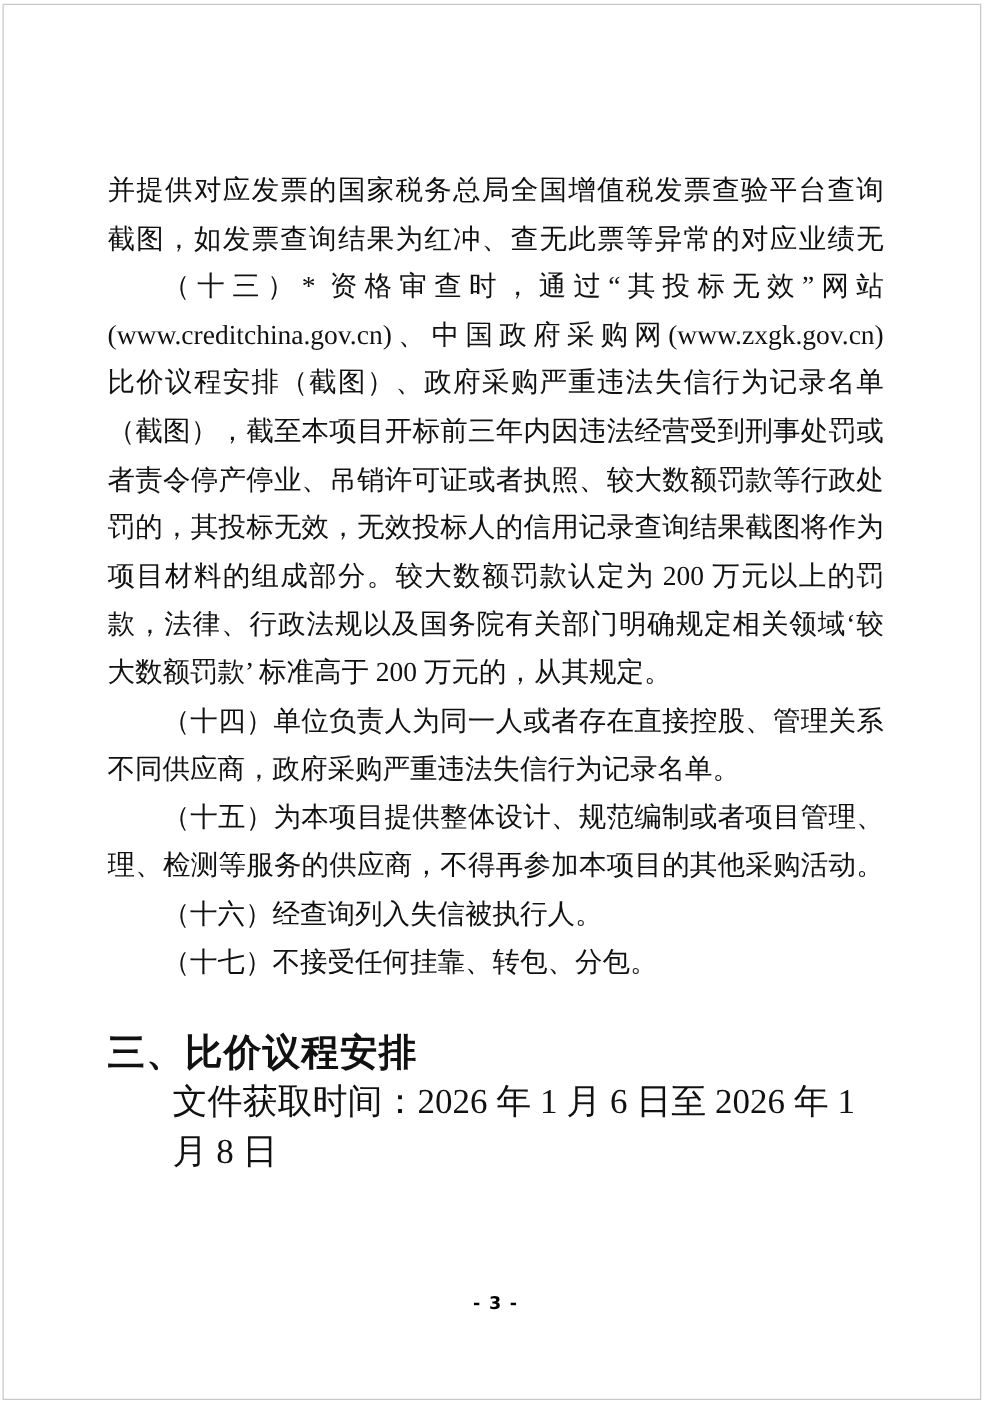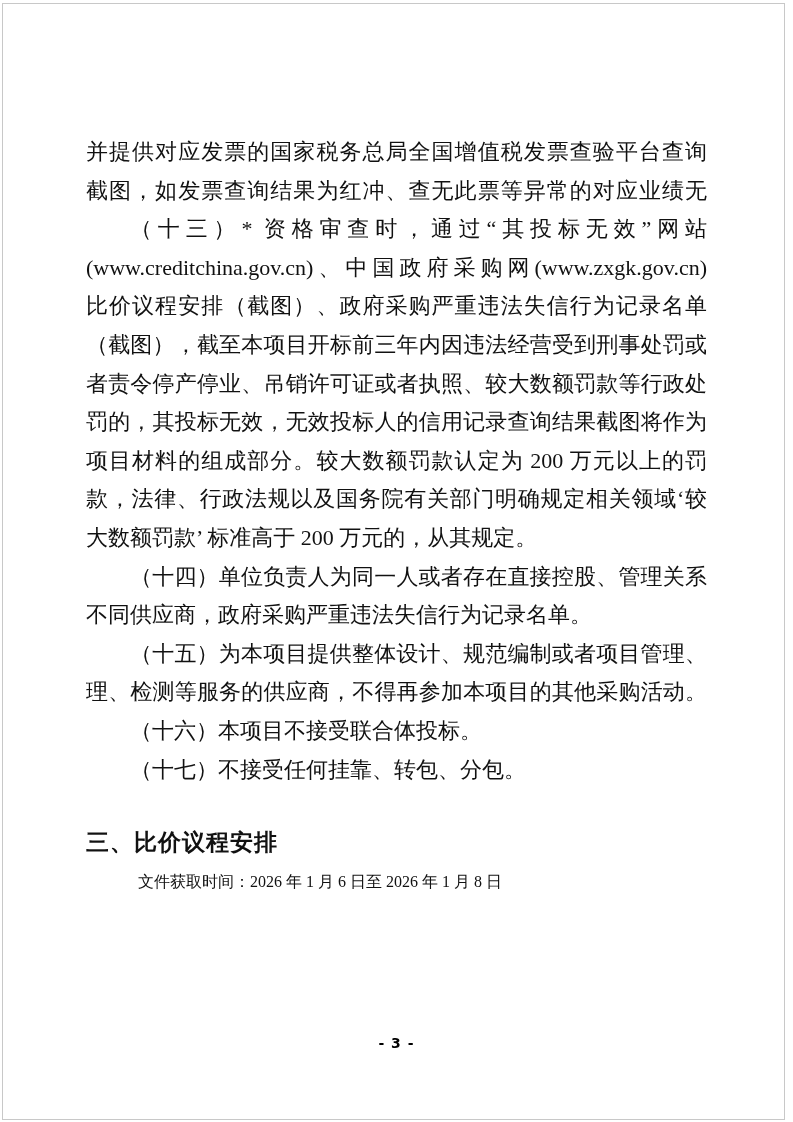--- a/index.html
+++ b/index.html
@@ -46,28 +46,28 @@
     overflow: hidden;
   }
   .ln.ind {
     padding-left: 44px;
   }
   .heading {
     margin-top: 34px;
     height: 39px;
     line-height: 39px;
     font-weight: bold;
-    font-size: 23px;
+    font-size: 30px;
     letter-spacing: 1px;
   }
   .date-line {
     height: 40px;
     line-height: 40px;
     padding-left: 52px;
-    font-size: 16px;
+    font-size: 28px;
   }
   .page-footer {
     position: absolute;
     top: 1035px;
     left: 0;
     width: 100%;
     text-align: center;
     font-family: "DejaVu Sans", "Liberation Sans", sans-serif;
     font-weight: bold;
     font-size: 14px;
@@ -89,20 +89,20 @@
   <div class="ln j">（截图），截至本项目开标前三年内因违法经营受到刑事处罚或</div>
   <div class="ln j">者责令停产停业、吊销许可证或者执照、较大数额罚款等行政处</div>
   <div class="ln j">罚的，其投标无效，无效投标人的信用记录查询结果截图将作为</div>
   <div class="ln j">项目材料的组成部分。较大数额罚款认定为 200 万元以上的罚</div>
   <div class="ln j">款，法律、行政法规以及国务院有关部门明确规定相关领域‘较</div>
   <div class="ln">大数额罚款’ 标准高于 200 万元的，从其规定。</div>
   <div class="ln j ind">（十四）单位负责人为同一人或者存在直接控股、管理关系的</div>
   <div class="ln">不同供应商，政府采购严重违法失信行为记录名单。</div>
   <div class="ln j ind">（十五）为本项目提供整体设计、规范编制或者项目管理、监</div>
   <div class="ln j">理、检测等服务的供应商，不得再参加本项目的其他采购活动。</div>
-  <div class="ln ind">（十六）本项目不接受联合体投标。</div>
+  <div class="ln ind">（十六）经查询列入失信被执行人。</div>
   <div class="ln ind">（十七）不接受任何挂靠、转包、分包。</div>
 
   <div class="heading">三、比价议程安排</div>
   <div class="date-line">文件获取时间：2026 年 1 月 6 日至 2026 年 1 月 8 日</div>
 </div>
 
 <div class="page-footer">- 3 -</div>
 
 </body></html>

